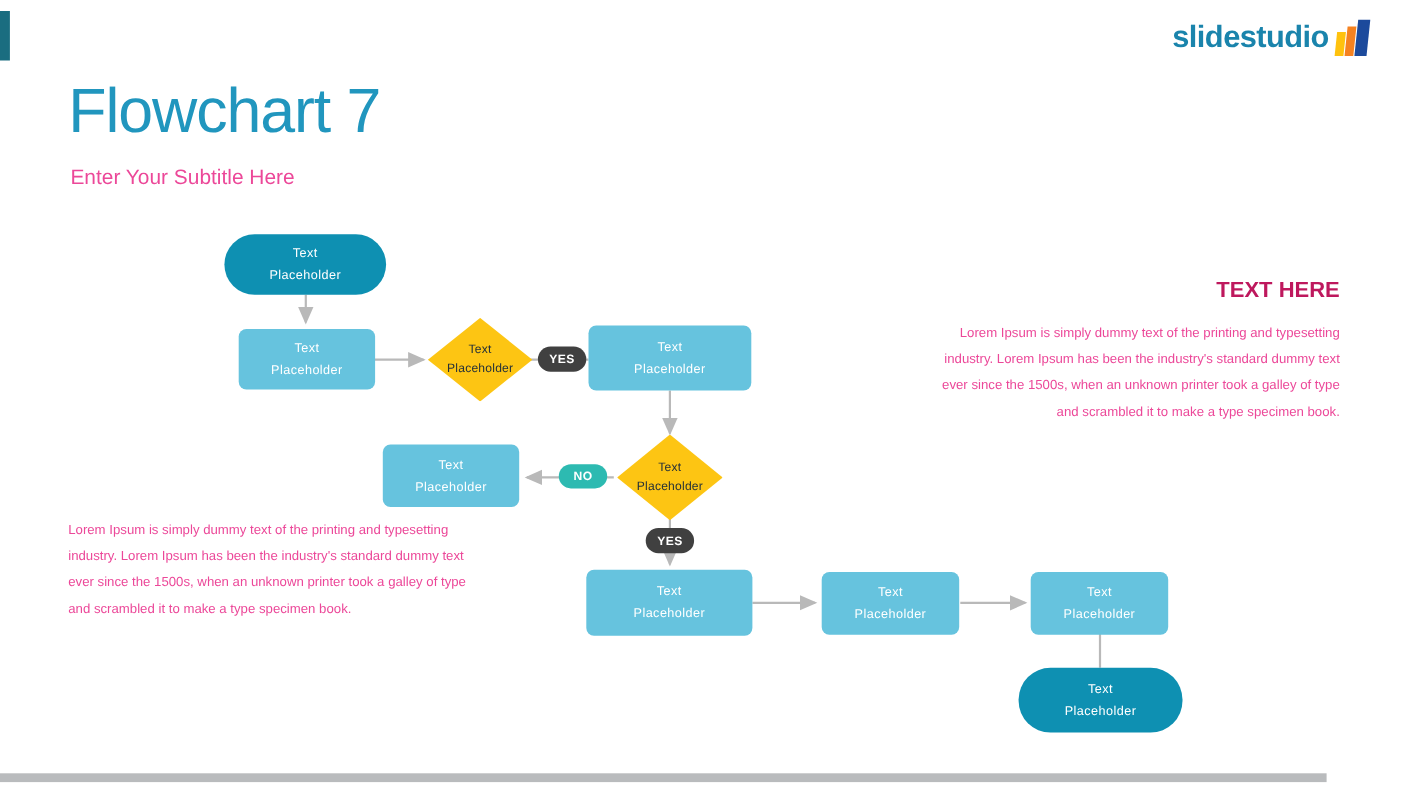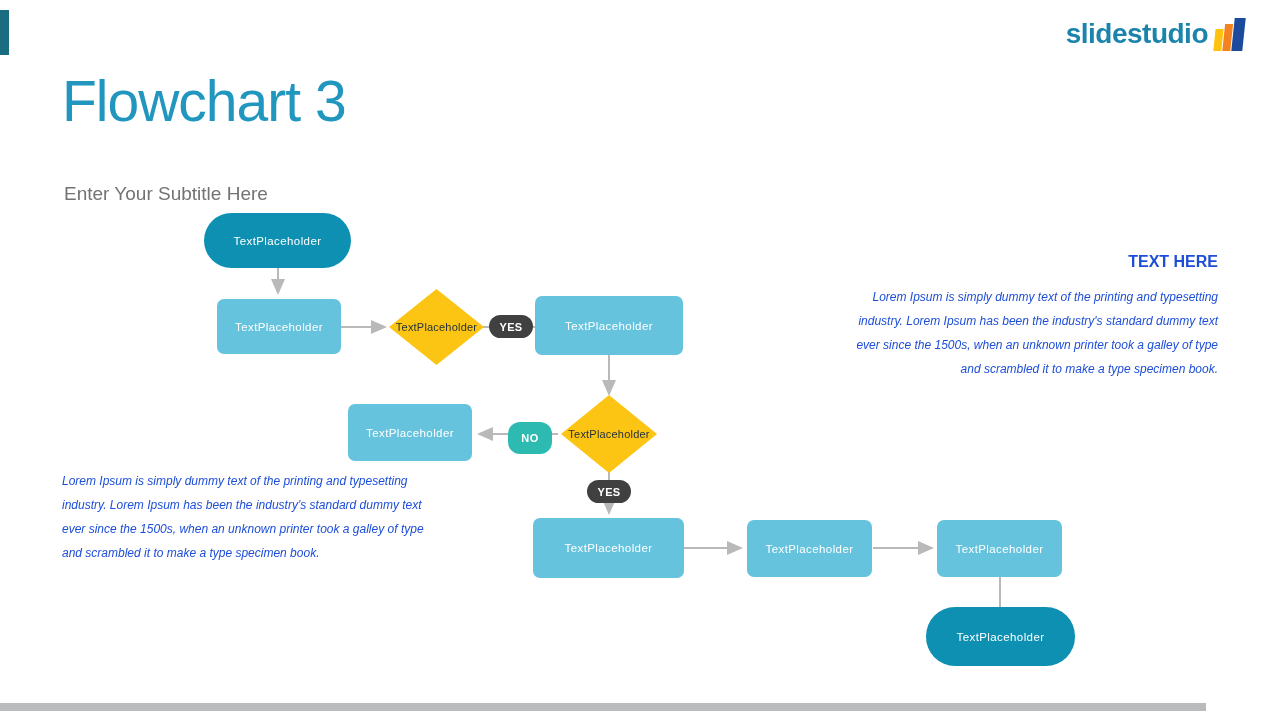--- a/index.html
+++ b/index.html
@@ -15,31 +15,31 @@
   .logo{position:absolute;right:36px;top:18px;display:flex;gap:7px;}
   .logo-text{font-size:28px;font-weight:bold;color:#1a84ac;letter-spacing:-0.5px;}
   .logo-mark{display:flex;align-items:flex-end;gap:1px;transform:skewX(-6deg);}
   .logo-mark i{display:block;}
   .logo-mark .b1{width:8px;height:22px;background:#ffc20e;}
   .logo-mark .b2{width:8px;height:27px;background:#f58220;}
   .logo-mark .b3{width:11px;height:33px;background:#1c4a9c;}
 
   
   .title{position:absolute;left:62px;top:68px;font-size:57px;font-weight:500;color:#2196be;letter-spacing:-1px;}
-  .subtitle{position:absolute;left:64px;top:151px;font-size:19px;font-weight:500;color:#737373;margin-top:32px;}
+  .subtitle{position:absolute;left:64px;top:151px;font-size:19px;font-weight:500;color:#ec4899;}
 
   
   .tblock{position:absolute;width:382px;}
   .tblock-left{left:62px;top:469px;text-align:left;}
   .tblock-right{left:836px;top:253px;text-align:right;}
-  .tblock h2{margin:0 0 14px 0;font-size:16px;font-weight:bold;color:#1d4ed8;}
-  .tblock p{margin:0;font-size:12px;line-height:24px;color:#1d4ed8;font-style:italic;}
+  .tblock h2{margin:0 0 14px 0;font-size:20px;font-weight:bold;color:#be185d;}
+  .tblock p{margin:0;font-size:12px;line-height:24px;color:#ec4899;}
 
   
-  .node{position:absolute;display:flex;flex-direction:row;align-items:center;justify-content:center;
+  .node{position:absolute;display:flex;flex-direction:column;align-items:center;justify-content:center;
         color:#ffffff;font-size:11.5px;line-height:20px;letter-spacing:0.4px;text-align:center;}
   .terminator{background:#0e90b2;border-radius:29px;}
   .process{background:#66c3de;border-radius:7px;}
   .decision{background:#fdc513;color:#263238;clip-path:polygon(50% 0,100% 50%,50% 100%,0 50%);line-height:17px;font-size:11px;letter-spacing:0.2px;}
   .badge{position:absolute;display:flex;align-items:center;justify-content:center;border-radius:12px;
          color:#ffffff;font-size:11px;font-weight:bold;letter-spacing:0.4px;}
   .badge-yes{background:#404040;}
   .badge-no{background:#2dbab1;}
 
   .connectors{position:absolute;left:0;top:0;width:1280px;height:720px;}
@@ -53,21 +53,21 @@
 
   <div class="logo">
     <span class="logo-text">slidestudio</span>
     <span class="logo-mark">
         <i class="b1"></i>
         <i class="b2"></i>
         <i class="b3"></i>
       </span>
   </div>
 
-  <div class="title">Flowchart 3</div>
+  <div class="title">Flowchart 7</div>
   <div class="subtitle">Enter Your Subtitle Here</div>
 
   <svg class="connectors" viewBox="0 0 1280 720">
     <defs>
       <marker id="arw" markerWidth="9" markerHeight="8" refX="7" refY="3.5" orient="auto">
         <path d="M0,0 L8,3.5 L0,7 Z" fill="#b9b9b9"></path>
       </marker>
     </defs>
     <line x1="278" y1="268" x2="278" y2="293" stroke="#b9b9b9" stroke-width="2" marker-end="url(#arw)"></line>
     <line x1="340" y1="327" x2="385" y2="327" stroke="#b9b9b9" stroke-width="2" marker-end="url(#arw)"></line>
@@ -124,21 +124,21 @@
     <span>Text</span>
     <span>Placeholder</span>
   </div>
 
   <div class="node terminator" style="left:926px;top:607px;width:149px;height:59px;">
     <span>Text</span>
     <span>Placeholder</span>
   </div>
 
   <div class="badge badge-yes" style="left:489px;top:315px;width:44px;height:23px;">YES</div>
-  <div class="badge badge-no" style="left:508px;top:422px;width:44px;height:32px;">NO</div>
+  <div class="badge badge-no" style="left:508px;top:422px;width:44px;height:22px;">NO</div>
   <div class="badge badge-yes" style="left:587px;top:480px;width:44px;height:23px;">YES</div>
 
   <div class="tblock tblock-right">
     <h2>TEXT HERE</h2>
     <p>Lorem Ipsum is simply dummy text of the printing and typesetting industry. Lorem Ipsum has been the industry's standard dummy text ever since the 1500s, when an unknown printer took a galley of type and scrambled it to make a type specimen book.</p>
   </div>
 
   <div class="tblock tblock-left">
     <p>Lorem Ipsum is simply dummy text of the printing and typesetting industry. Lorem Ipsum has been the industry's standard dummy text ever since the 1500s, when an unknown printer took a galley of type and scrambled it to make a type specimen book.</p>
   </div>

